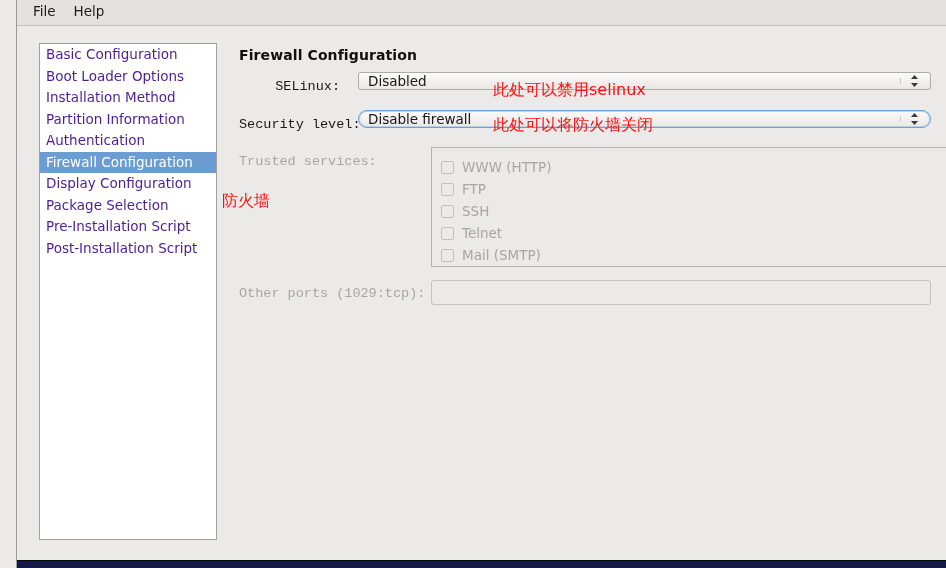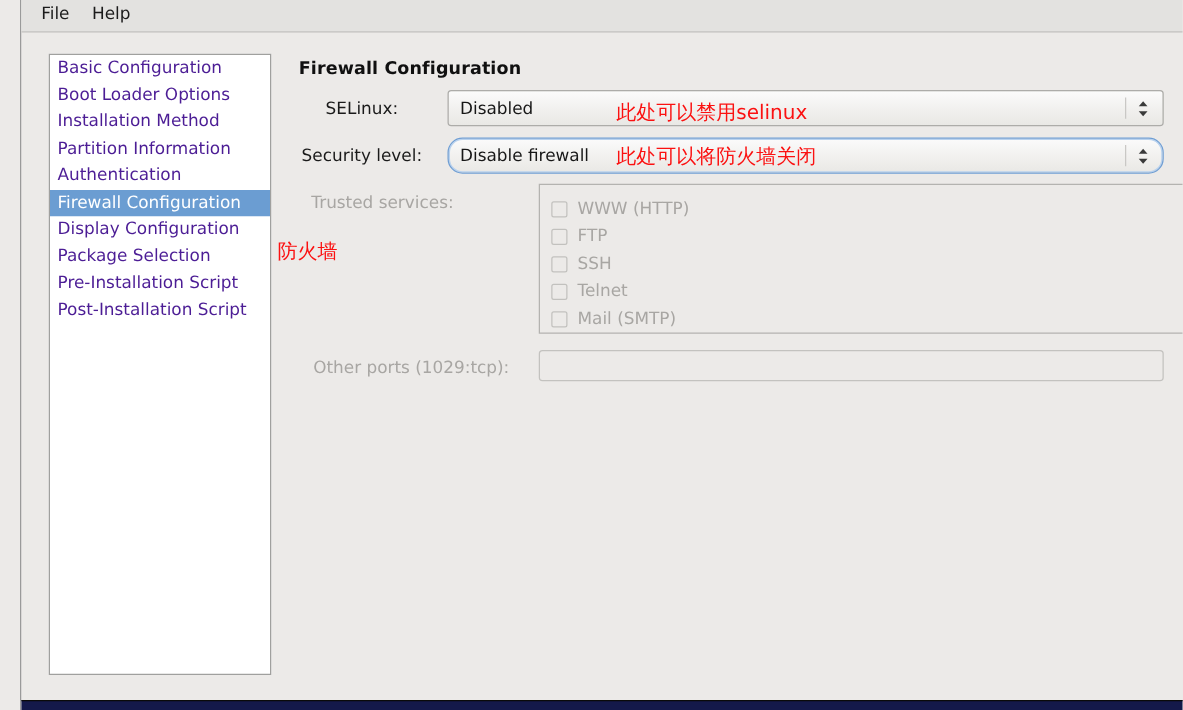--- a/index.html
+++ b/index.html
@@ -89,30 +89,31 @@
     top: 4px;
     font-size: 14px;
     font-weight: bold;
     color: #101010;
     letter-spacing: 0.1px;
   }
   .form-label {
     position: absolute;
     font-size: 13.5px;
     color: #1a1a1a;
-    text-align: center;
-    white-space: nowrap;
+    text-align: right;
+    white-space: nowrap;
+    font-family: Liberation Mono, monospace;
   }
   .form-label.dim {
     color: #a8a6a3;
   }
   
   .combo {
     position: absolute;
-    height: 29px;
+    height: 18px;
     box-sizing: border-box;
     background: linear-gradient(180deg, #fbfbfb 0%, #f1f0ee 55%, #e9e8e5 100%);
     border: 1px solid #adaca9;
     border-radius: 3px;
     display: flex;
     align-items: center;
     cursor: default;
   }
   .combo.focused {
     border: 1px solid #6f9ed4;

